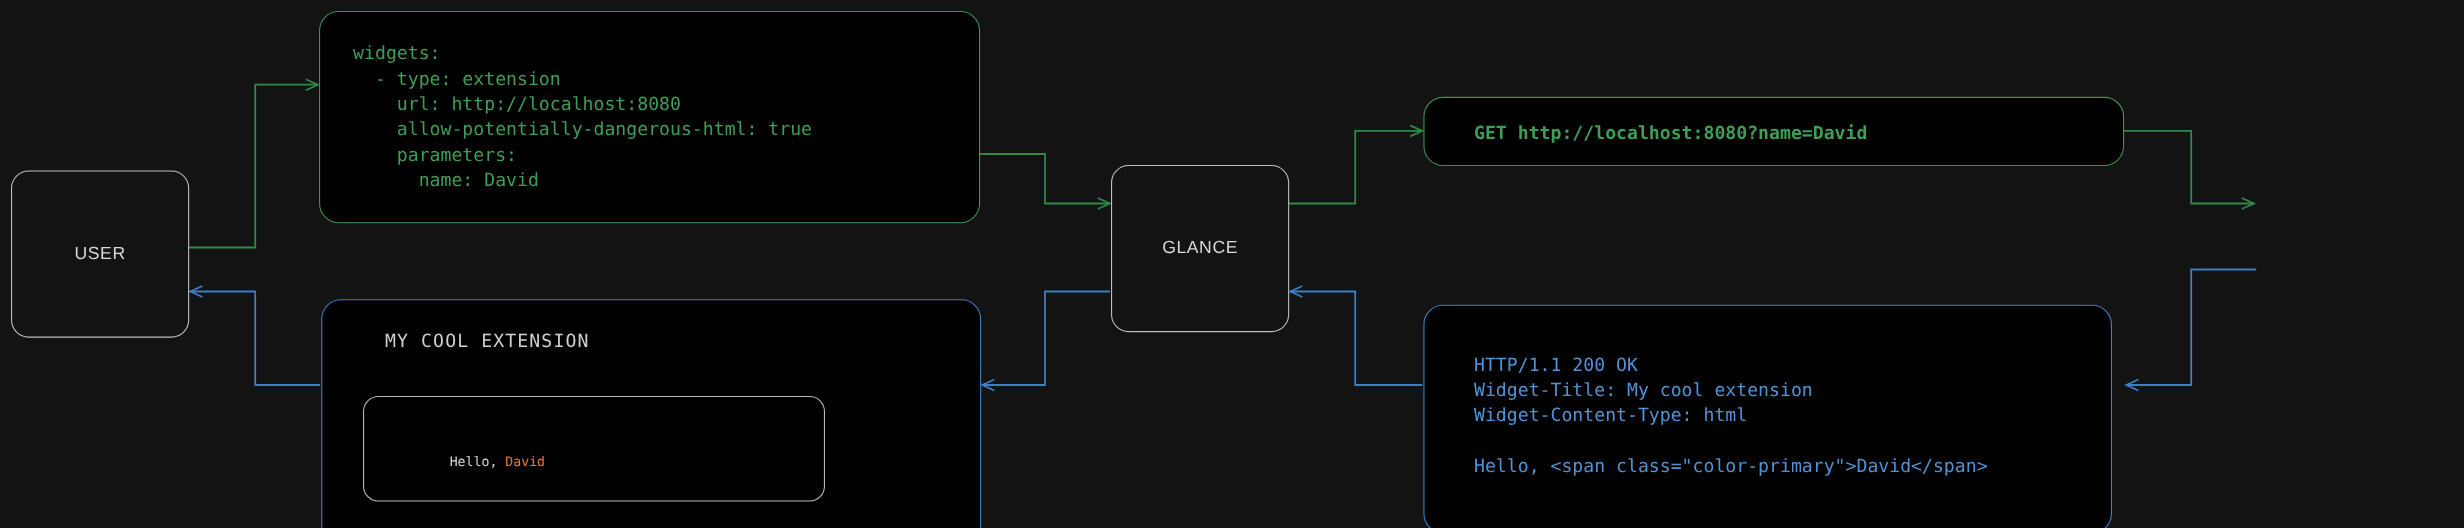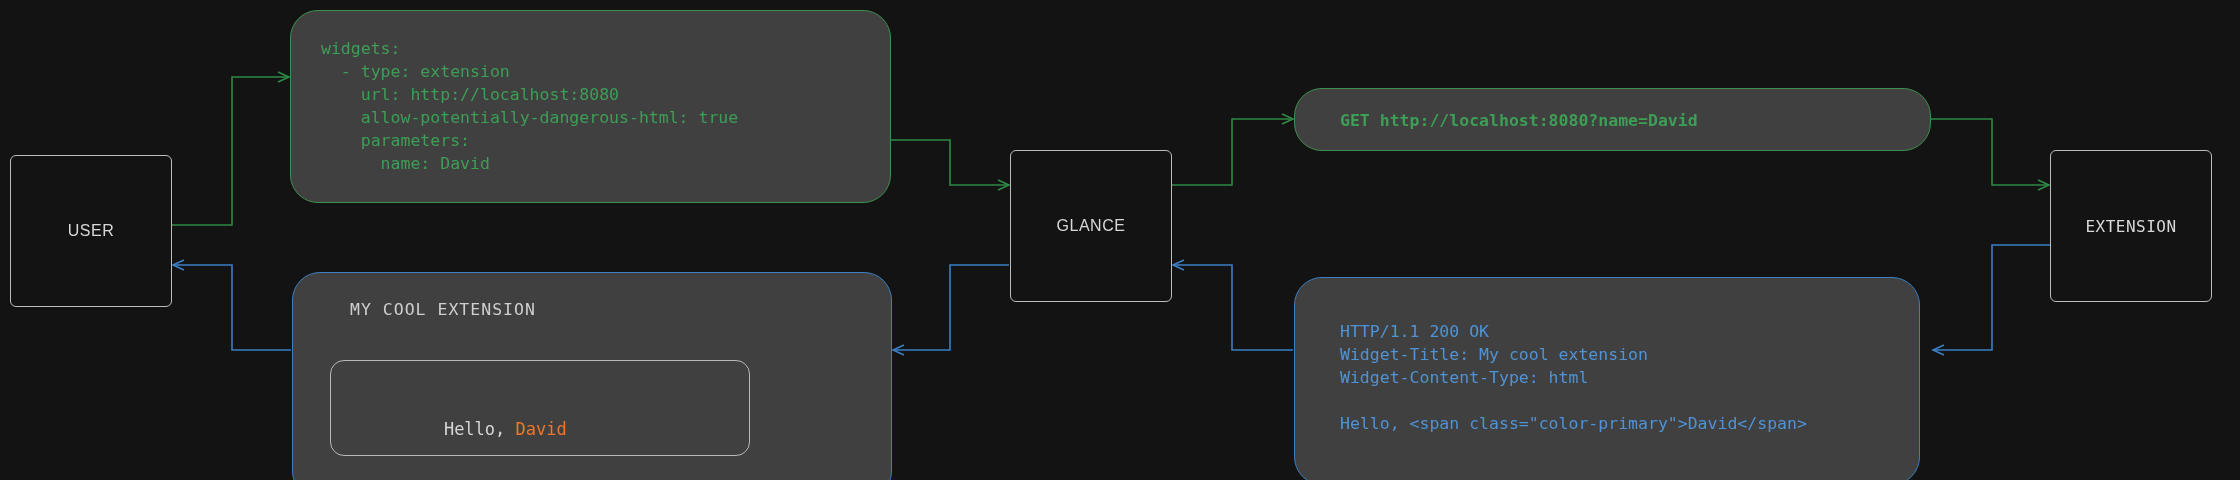--- a/index.html
+++ b/index.html
@@ -9,33 +9,33 @@
     font-family:"DejaVu Sans Mono",monospace;
     overflow:hidden;
   }
   #stage{position:relative;width:2240px;height:480px;}
 
   svg.wires{position:absolute;left:0;top:0;width:2240px;height:480px;}
 
   .node{
     position:absolute;
     border:1.6px solid #bdbdbd;
-    border-radius:6px;
+    border-radius:16px;
     background:#131313;
     display:flex;align-items:center;justify-content:center;
     color:#d8d8d8;
     letter-spacing:.5px;
   }
   .node-sans{font-family:"Liberation Sans",sans-serif;font-size:16px;}
   .node-mono{font-family:"DejaVu Sans Mono",monospace;font-size:16px;}
 
   .panel{
     position:absolute;
-    border-radius:28px;
-    background:#404040;
+    border-radius:18px;
+    background:#000000;
     box-sizing:border-box;
   }
   .panel-green{border:1.6px solid #3f8f4f;}
   .panel-blue{border:1.6px solid #3b7fc4;margin-top:29px;}
 
   .code{
     font-family:"DejaVu Sans Mono",monospace;
     font-size:16.5px;
     line-height:23px;
     white-space:pre;
@@ -55,23 +55,23 @@
   .widget-card{
     position:absolute;
     left:37px;top:87px;
     width:420px;height:96px;
     border:1.6px solid #b9b9b9;
     border-radius:14px;
     box-sizing:border-box;
   }
   .widget-line{
     position:absolute;
-    left:31px;top:38px;
+    left:20px;top:38px;
     font-family:"DejaVu Sans Mono",monospace;
-    font-size:17px;
+    font-size:12px;
     color:#d6d6d6;
     white-space:pre;
   }
   .accent{color:#f0752a;}
 </style>
 </head>
 <body>
 
 <div id="stage">
 
@@ -101,23 +101,20 @@
   </svg>
 
   <div class="node node-sans" style="left:10px;top:155px;width:160px;height:150px;">
     <span>USER</span>
   </div>
 
   <div class="node node-sans" style="left:1010px;top:150px;width:160px;height:150px;">
     <span>GLANCE</span>
   </div>
 
-  <div class="node node-mono" style="left:2050px;top:150px;width:160px;height:150px;">
-    <span>EXTENSION</span>
-  </div>
 
   <div class="panel panel-green" style="left:290px;top:10px;width:601px;height:193px;">
     <pre class="code code-green" style="position:absolute;left:30px;top:26px;">widgets:
   - type: extension
     url: http://localhost:8080
     allow-potentially-dangerous-html: true
     parameters:
       name: David</pre>
   </div>
 

